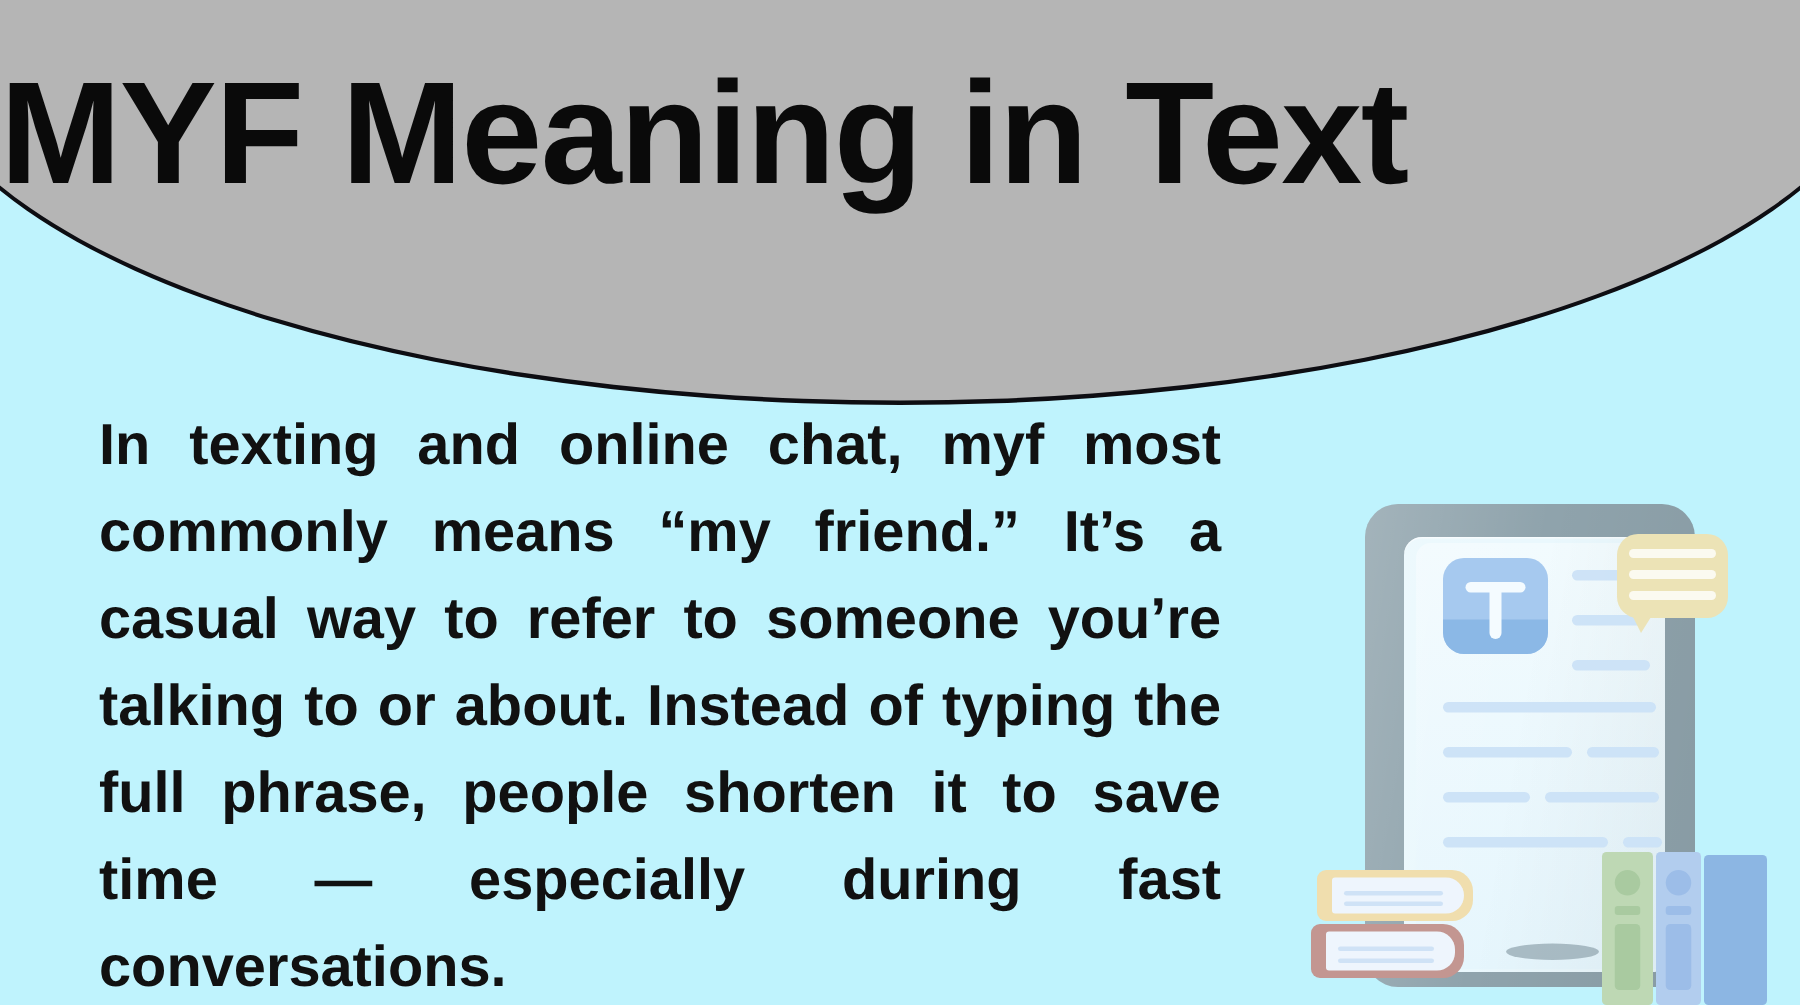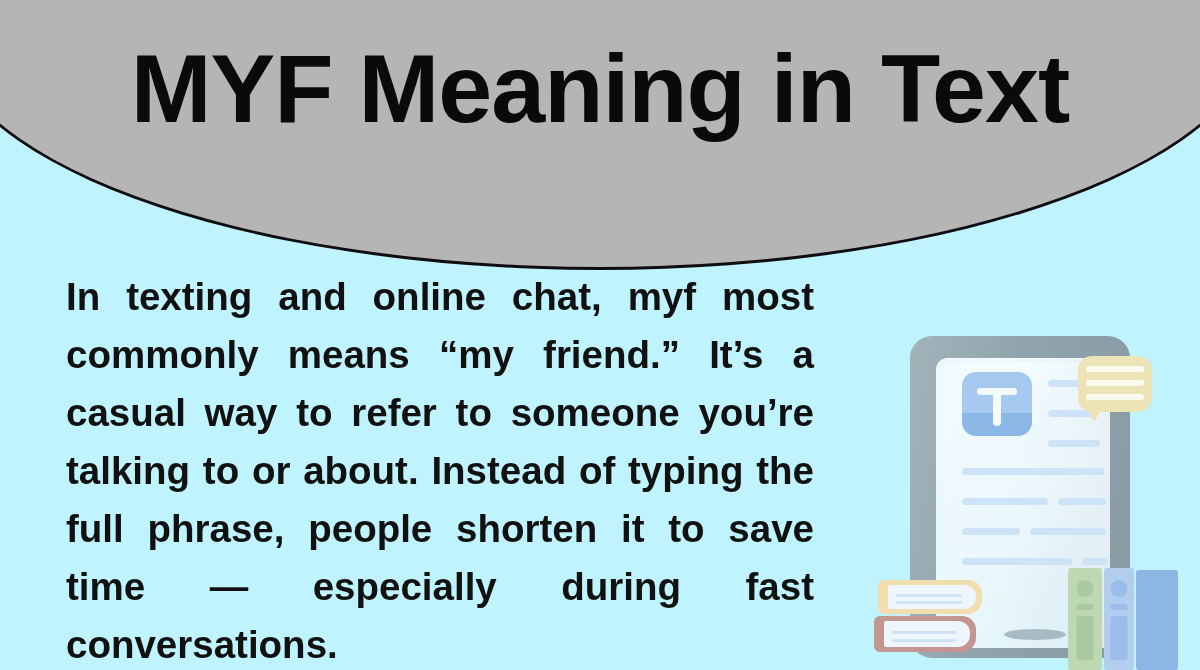--- a/index.html
+++ b/index.html
@@ -45,21 +45,20 @@
   }
 
   .header-title-wrap {
     position: absolute;
     left: 0;
     top: 18px;
     width: 1200px;
     height: 140px;
     display: flex;
     align-items: center;
-    justify-content: center;
   }
   .header-title {
     font-family: "Liberation Sans", sans-serif;
     font-size: 97px;
     font-weight: bold;
     color: #0a0a0a;
     letter-spacing: -1px;
     line-height: 1;
     white-space: nowrap;
   }

